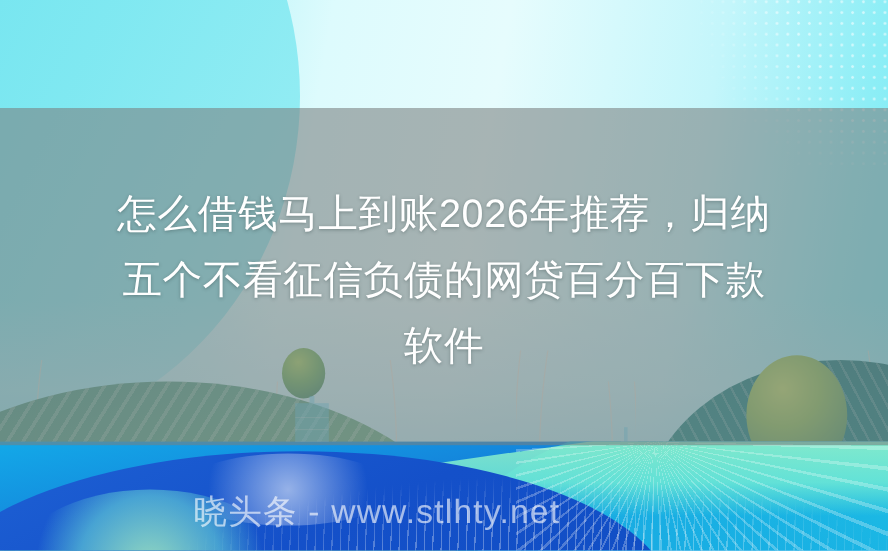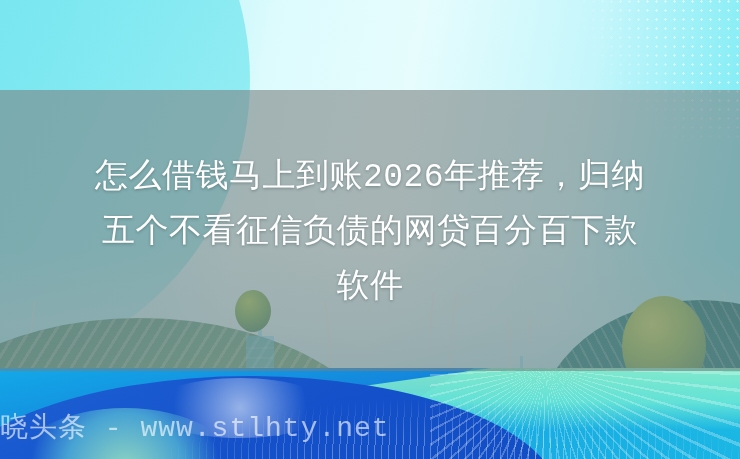--- a/index.html
+++ b/index.html
@@ -5,21 +5,21 @@
   html, body {
     margin: 0;
     padding: 0;
     background: #ffffff;
   }
   #stage {
     position: relative;
     width: 740px;
     height: 459px;
     overflow: hidden;
-    font-family: Liberation Mono, monospace;
+    font-family: Liberation Sans, sans-serif;
     background: #d8f6fa;
   }
   .layer {
     position: absolute;
     left: 0;
     top: 0;
     width: 740px;
     height: 459px;
     pointer-events: none;
   }
@@ -254,20 +254,21 @@
     letter-spacing: .5px;
     text-shadow: 0 1px 3px rgba(40,60,60,.40);
     white-space: pre-line;
   }
   
   #watermark {
     position: absolute;
     left: 0;
     top: 408px;
     width: 628px;
+    text-align: center;
     color: rgba(255,255,255,.62);
     font-size: 28px;
     letter-spacing: 1px;
     white-space: nowrap;
   }
 </style>
 </head>
 <body>
 
 <div id="stage">

